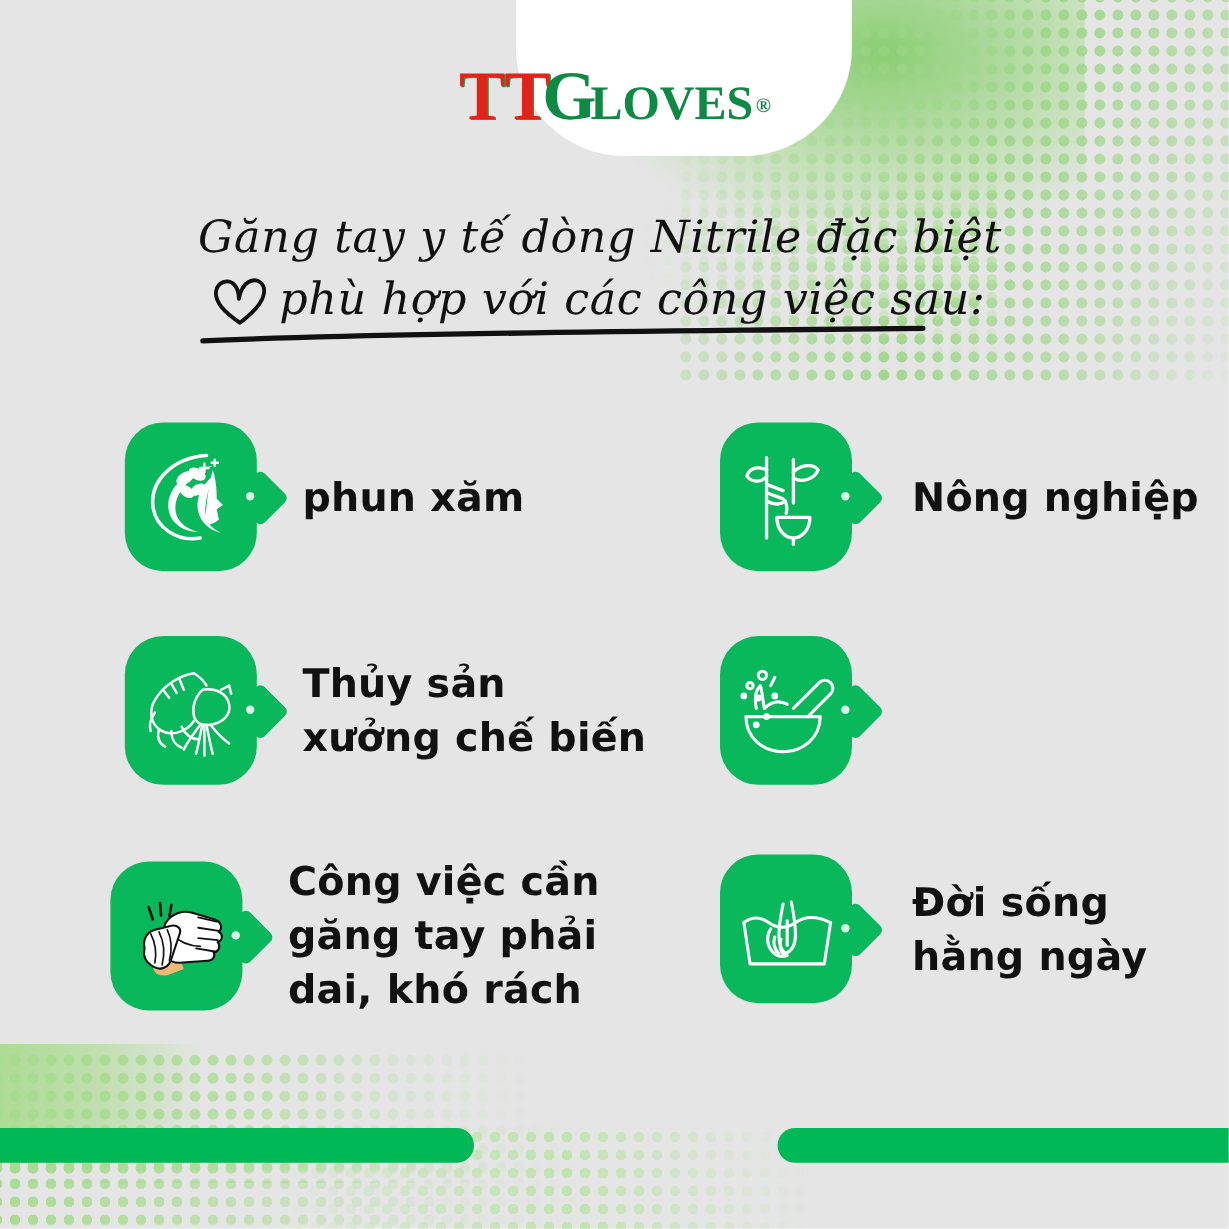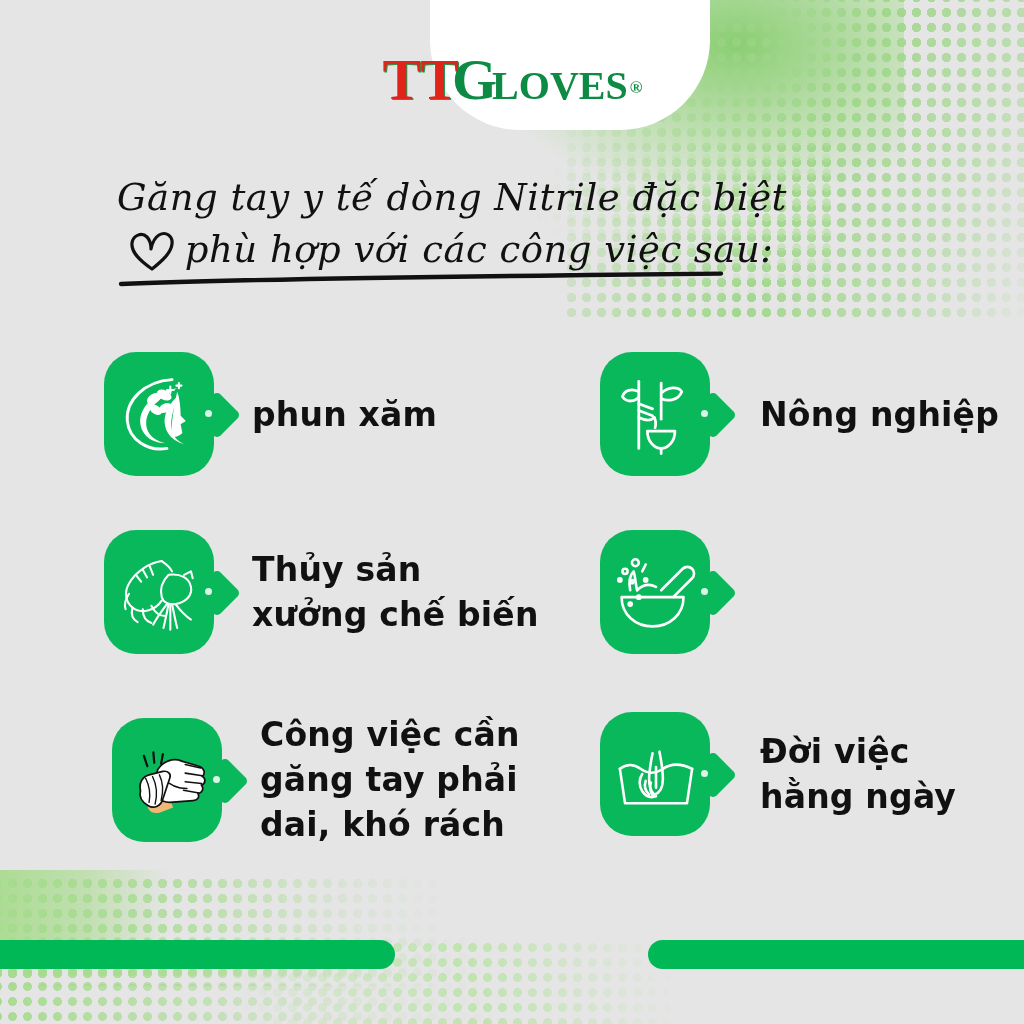--- a/index.html
+++ b/index.html
@@ -154,20 +154,21 @@
   
   .headline {
     position: absolute;
     top: 172px;
     left: 0;
     width: 904px;
     text-align: center;
     font-family: "DejaVu Serif", serif;
     font-style: italic;
     color: #111111;
+    padding-left: 48px;
   }
   .headline .line1 {
     font-size: 37px;
     line-height: 52px;
     letter-spacing: 0.5px;
     white-space: nowrap;
   }
   .headline .line2wrap {
     position: relative;
     display: inline-block;
@@ -201,21 +202,21 @@
   }
   .cell {
     position: absolute;
     display: flex;
     align-items: center;
   }
   .cell.c0 { left: 104px; top: 0px;   width: 480px; }
   .cell.c1 { left: 600px; top: 0px;   width: 430px; }
   .cell.c2 { left: 104px; top: 178px; width: 500px; }
   .cell.c3 { left: 600px; top: 178px; width: 430px; }
-  .cell.c4 { left: 112px; top: 360px; width: 500px; }
+  .cell.c4 { left: 92px; top: 360px; width: 500px; }
   .cell.c5 { left: 600px; top: 360px; width: 430px; }
 
   .tile-wrap {
     position: relative;
     flex: 0 0 auto;
     width: 126px;
     height: 124px;
   }
   .tile {
     position: absolute;
@@ -467,19 +468,19 @@
             <path d="M46 26 C 44 36, 42 46, 42 56 C 42 64, 44 70, 48 74"></path>
             <path d="M54 24 C 56 34, 58 46, 58 56 C 58 66, 54 72, 48 74"></path>
             <path d="M34 50 C 30 56, 30 64, 34 70 C 38 76, 44 78, 50 76"></path>
             <path d="M38 58 C 36 64, 38 70, 42 74"></path>
             <path d="M44 60 C 42 66, 44 72, 47 76"></path>
             <path d="M50 42 C 50 50, 50 58, 50 66"></path>
           </g>
         </svg>
       </div>
       <div class="cell-label">
-        <div>Đời việc</div>
+        <div>Đời sống</div>
         <div>hằng ngày</div>
       </div>
     </div>
 
   </div>
 </div>
 
 </body></html>

